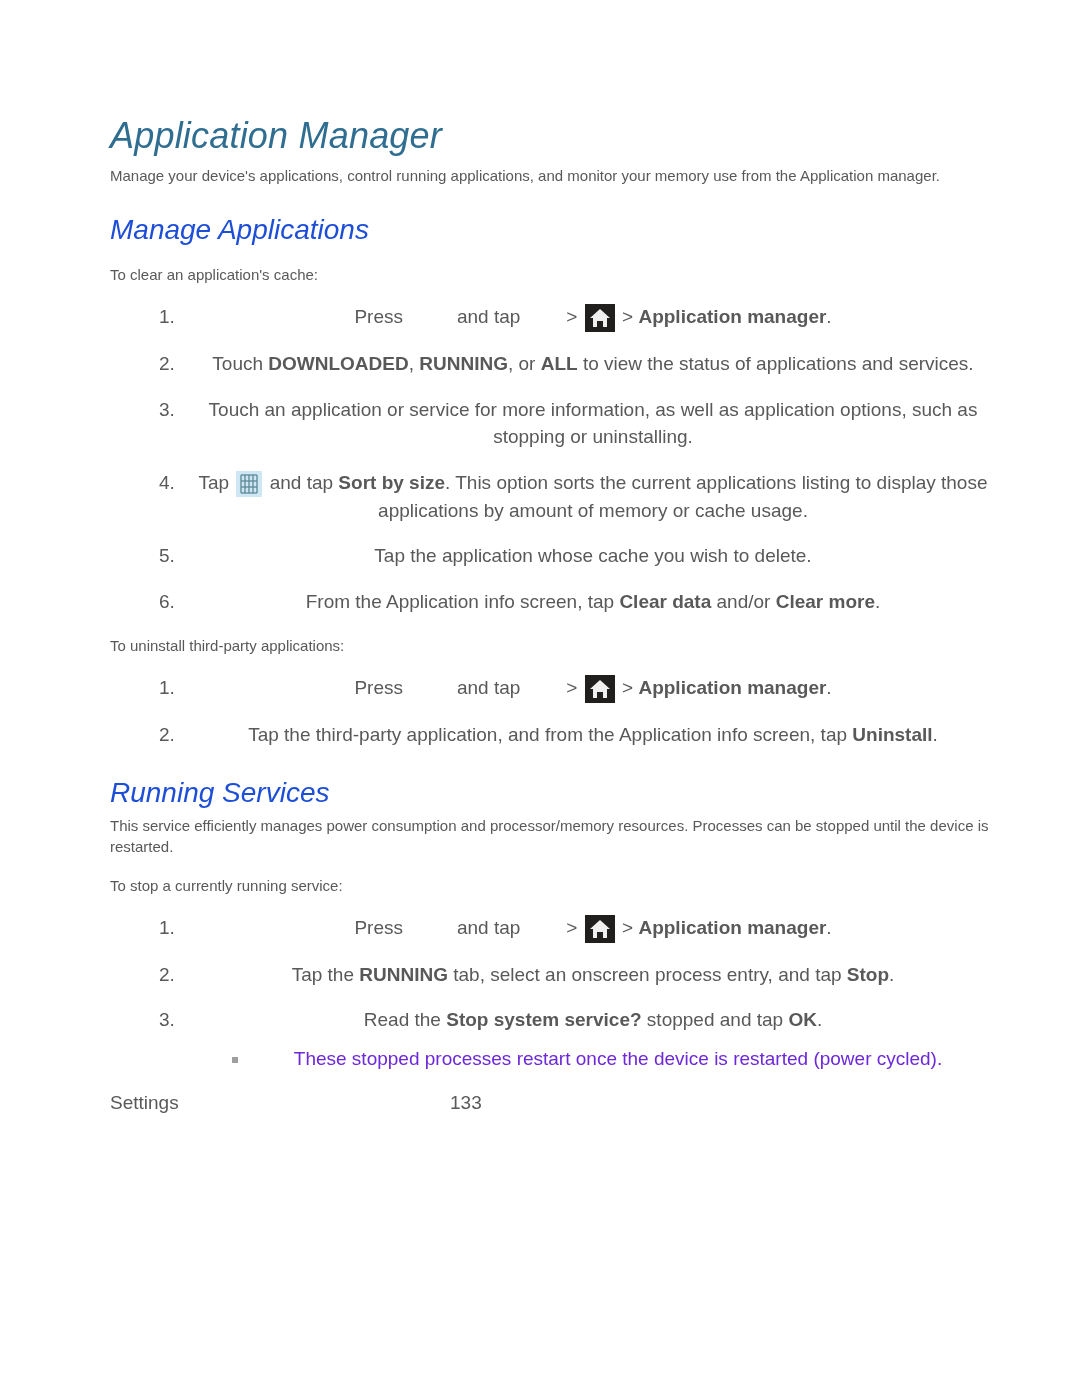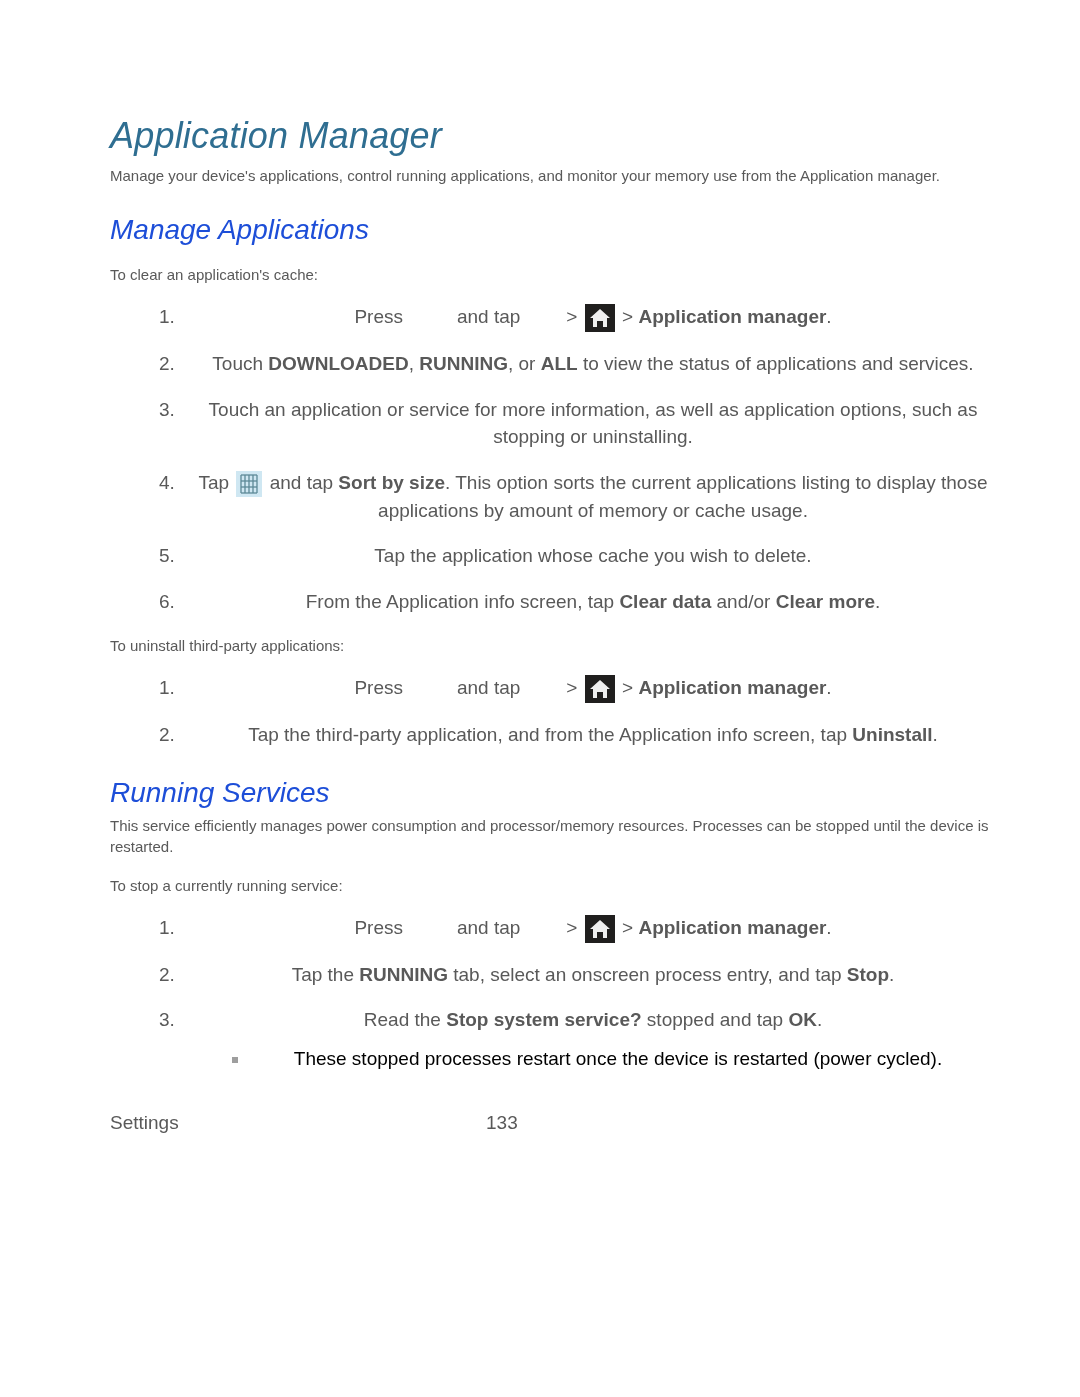--- a/index.html
+++ b/index.html
@@ -51,43 +51,42 @@
   }
   ul.bullets {
     list-style: square;
     margin: 12px 0 0 0;
     padding-left: 50px;
     font-size: 19px;
   }
   ul.bullets > li {
     margin: 8px 14px;
     line-height: 1.4;
-    color: #000000;
+    color: #6d28d9;
   }
   ul.bullets > li::marker { color: #9e9e9e; }
   .b { font-weight: 700; color: #595959; }
   .icon-home {
     display: inline-block;
     width: 30px;
     height: 28px;
     vertical-align: middle;
     margin: 0 2px;
   }
   .icon-menu {
     display: inline-block;
     width: 26px;
     height: 26px;
     vertical-align: middle;
     margin: 0 2px;
   }
   .footer {
     display: flex;
     font-size: 19px;
-    margin-top: 40px;
-    gap: 36px;
+    margin-top: 20px;
   }
   .footer .left { flex: 0 0 340px; }
   .footer .center { flex: 0 0 auto; }
   .gap1 { display:inline-block; width:54px; }
   .gap2 { display:inline-block; width:46px; }
 </style>
 </head>
 <body>
 
 <div class="page">

